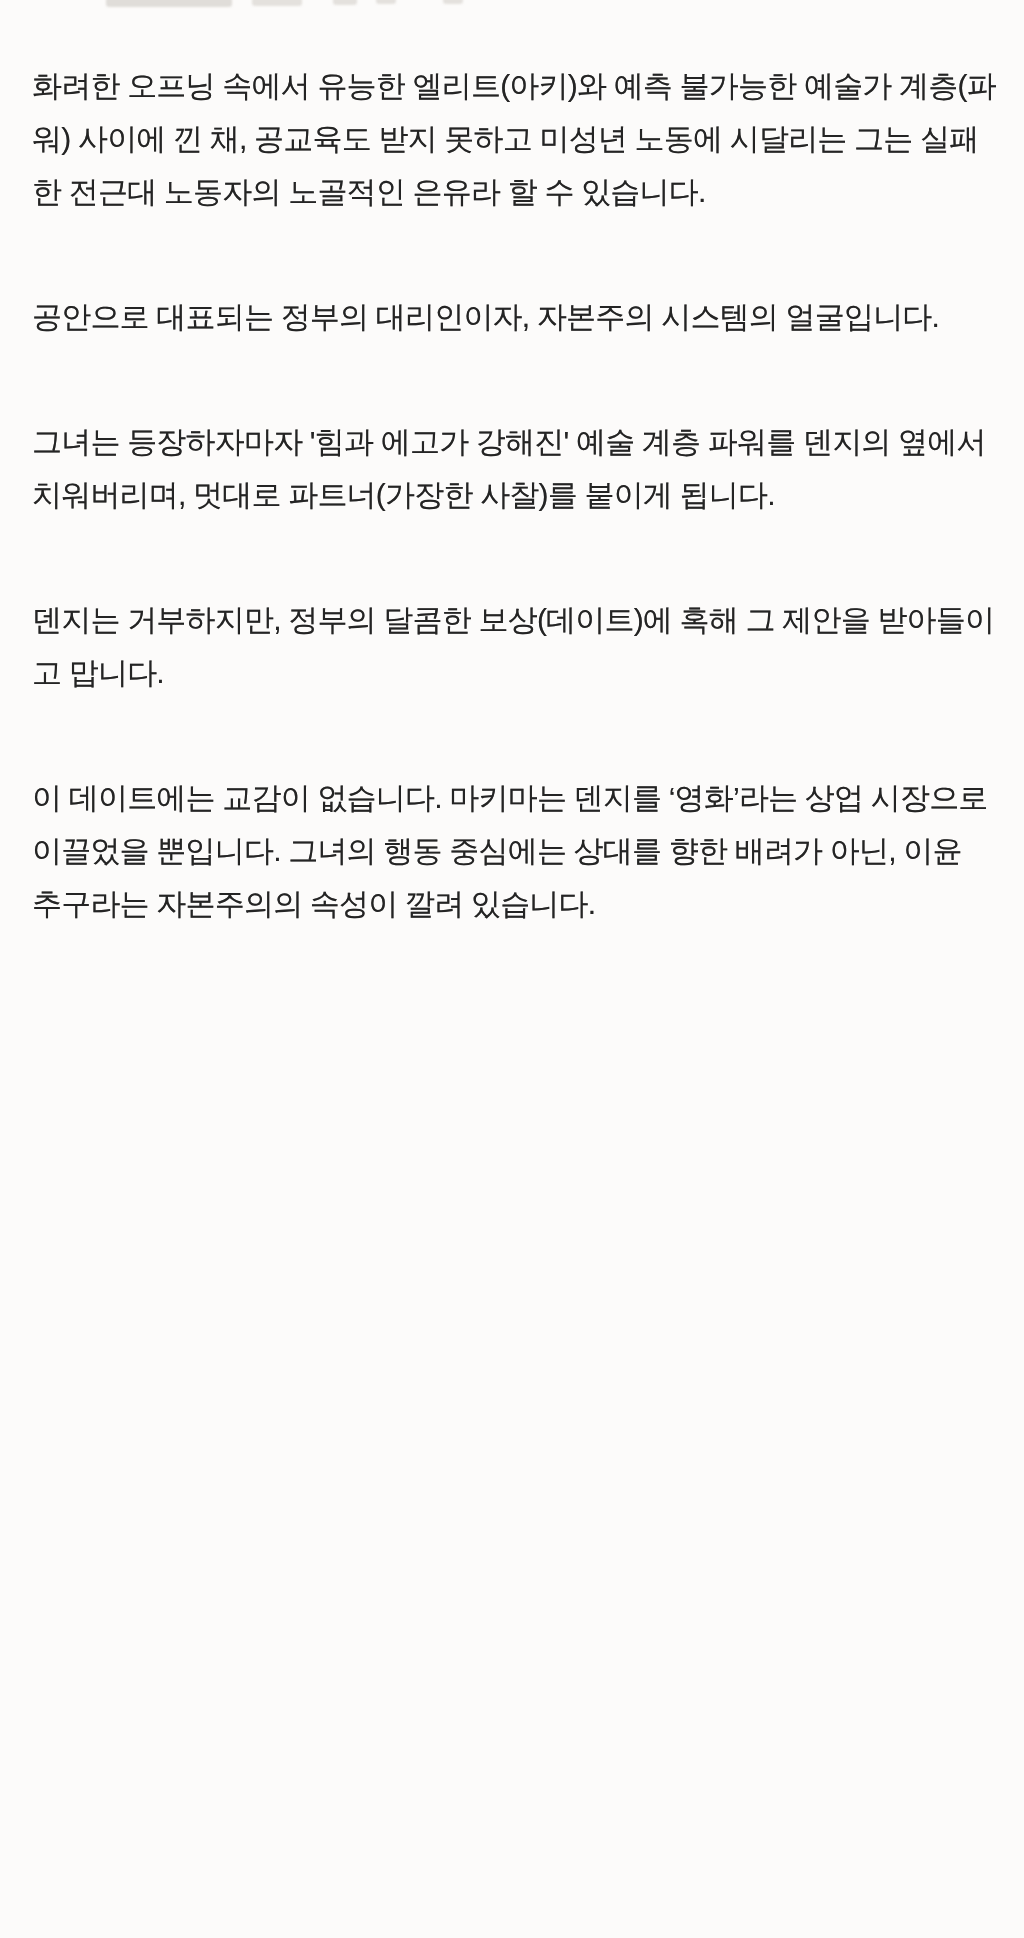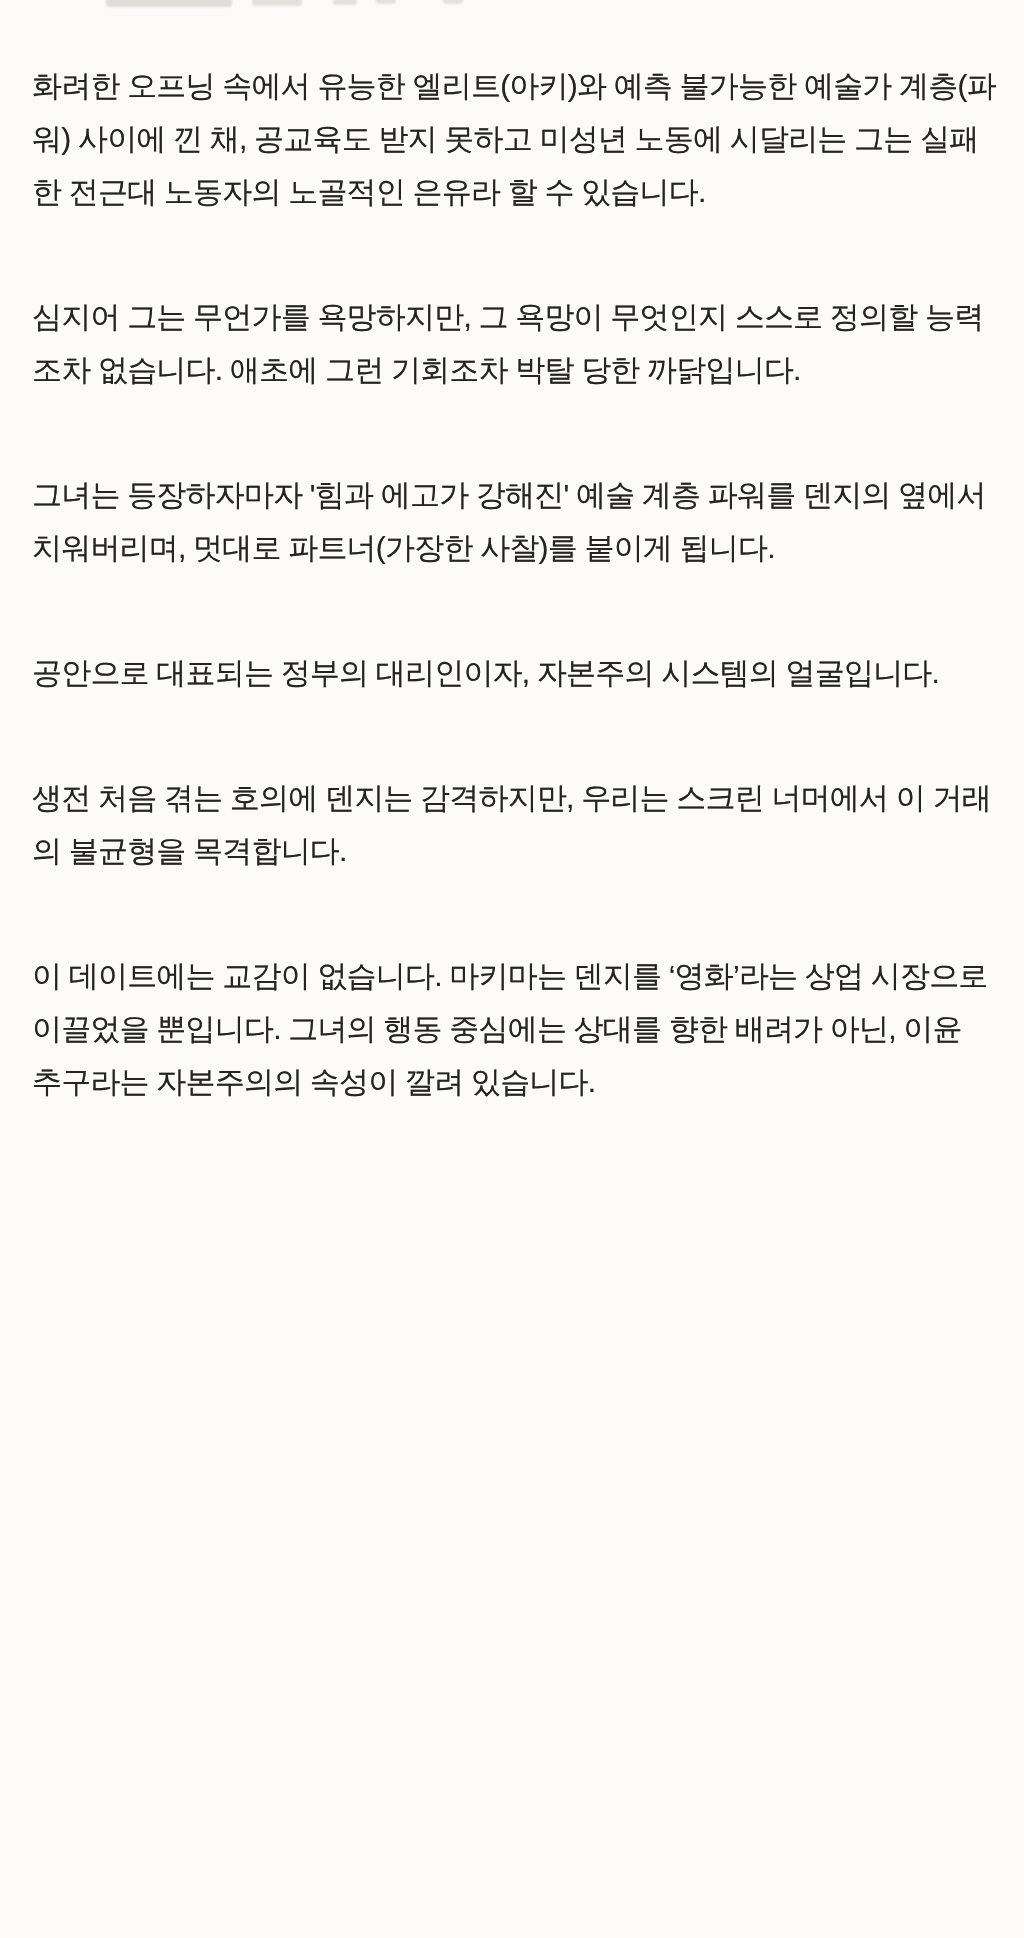--- a/index.html
+++ b/index.html
@@ -71,20 +71,19 @@
   <div class="top-remnant">
     <span class="frag f1"></span>
     <span class="frag f2"></span>
     <span class="frag f3"></span>
     <span class="frag f4"></span>
     <span class="frag f5"></span>
   </div>
 
   <main class="article">
     <p>화려한 오프닝 속에서 유능한 엘리트(아키)와 예측 불가능한 예술가 계층(파워) 사이에 낀 채, 공교육도 받지 못하고 미성년 노동에 시달리는 그는 실패한 전근대 노동자의 노골적인 은유라 할 수 있습니다.</p>
-    <p>심지어 그는 무언가를 욕망하지만, 그 욕망이 무엇인지 스스로 정의할 능력조차 없습니다. 애초에 그런 기회조차 박탈 당한 까닭입니다.</p>
+    <p>공안으로 대표되는 정부의 대리인이자, 자본주의 시스템의 얼굴입니다.</p>
     <p>그녀는 등장하자마자 '힘과 에고가 강해진' 예술 계층 파워를 덴지의 옆에서 치워버리며, 멋대로 파트너(가장한 사찰)를 붙이게 됩니다.</p>
-    <p>공안으로 대표되는 정부의 대리인이자, 자본주의 시스템의 얼굴입니다.</p>
-    <p>생전 처음 겪는 호의에 덴지는 감격하지만, 우리는 스크린 너머에서 이 거래의 불균형을 목격합니다.</p>
+    <p>덴지는 거부하지만, 정부의 달콤한 보상(데이트)에 혹해 그 제안을 받아들이고 맙니다.</p>
     <p>이 데이트에는 교감이 없습니다. 마키마는 덴지를 ‘영화’라는 상업 시장으로 이끌었을 뿐입니다. 그녀의 행동 중심에는 상대를 향한 배려가 아닌, 이윤 추구라는 자본주의의 속성이 깔려 있습니다.</p>
   </main>
 
 </div>
 
 </body></html>

